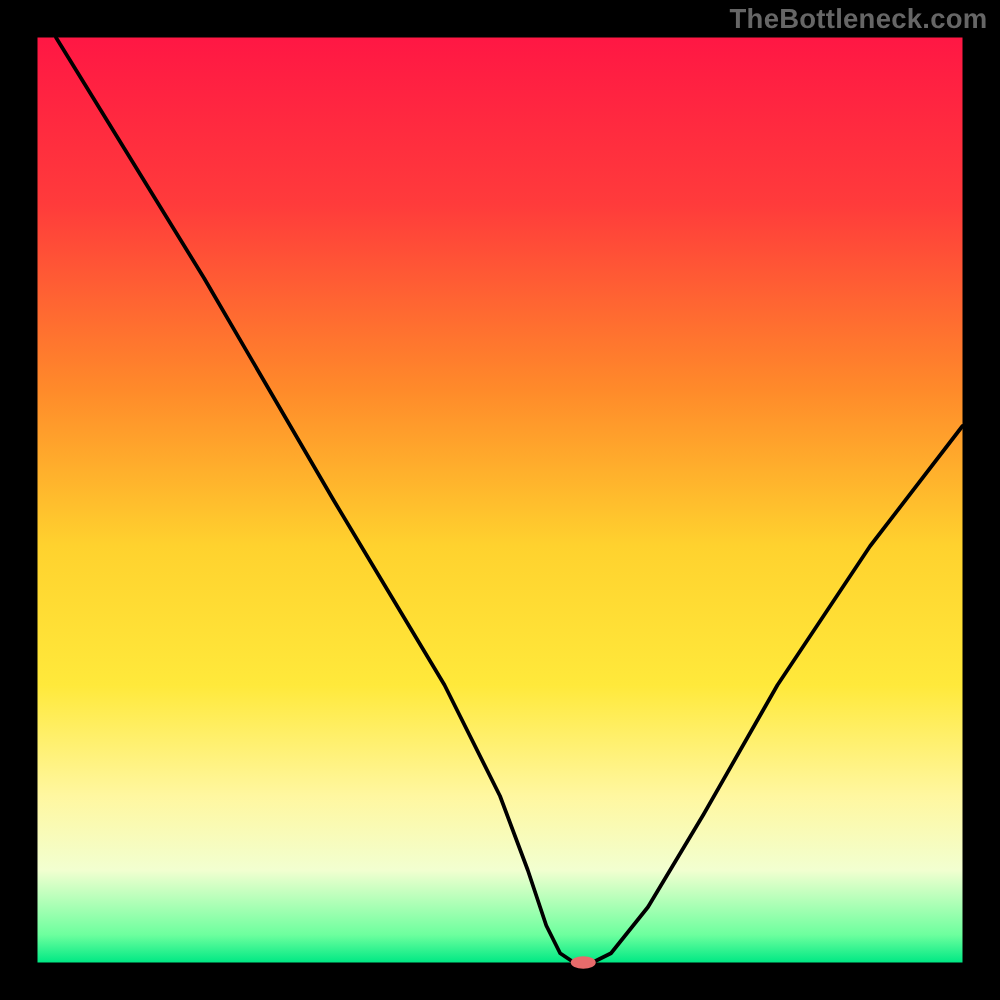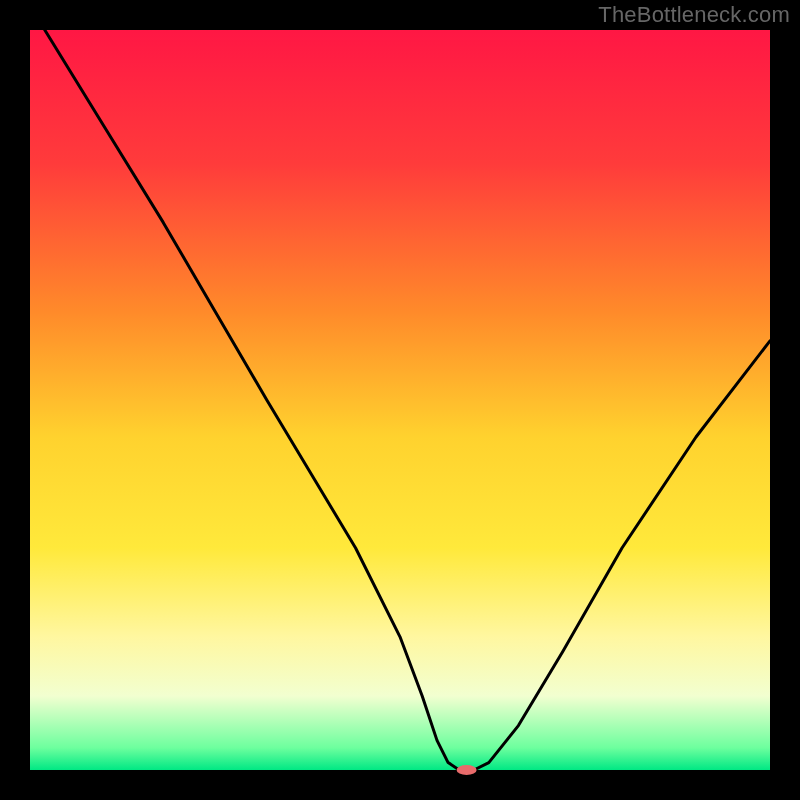--- a/index.html
+++ b/index.html
@@ -16,21 +16,21 @@
     width: 800px;
     height: 800px;
     background: #000;
   }
   .attribution {
     position: absolute;
     top: 2px;
     right: 10px;
     color: #666;
     font-size: 22px;
-    font-weight: normal;
+    font-weight: bold;
     letter-spacing: 0.2px;
     z-index: 5;
   }
   svg {
     position: absolute;
     top: 0;
     left: 0;
   }
 </style>
 </head>

